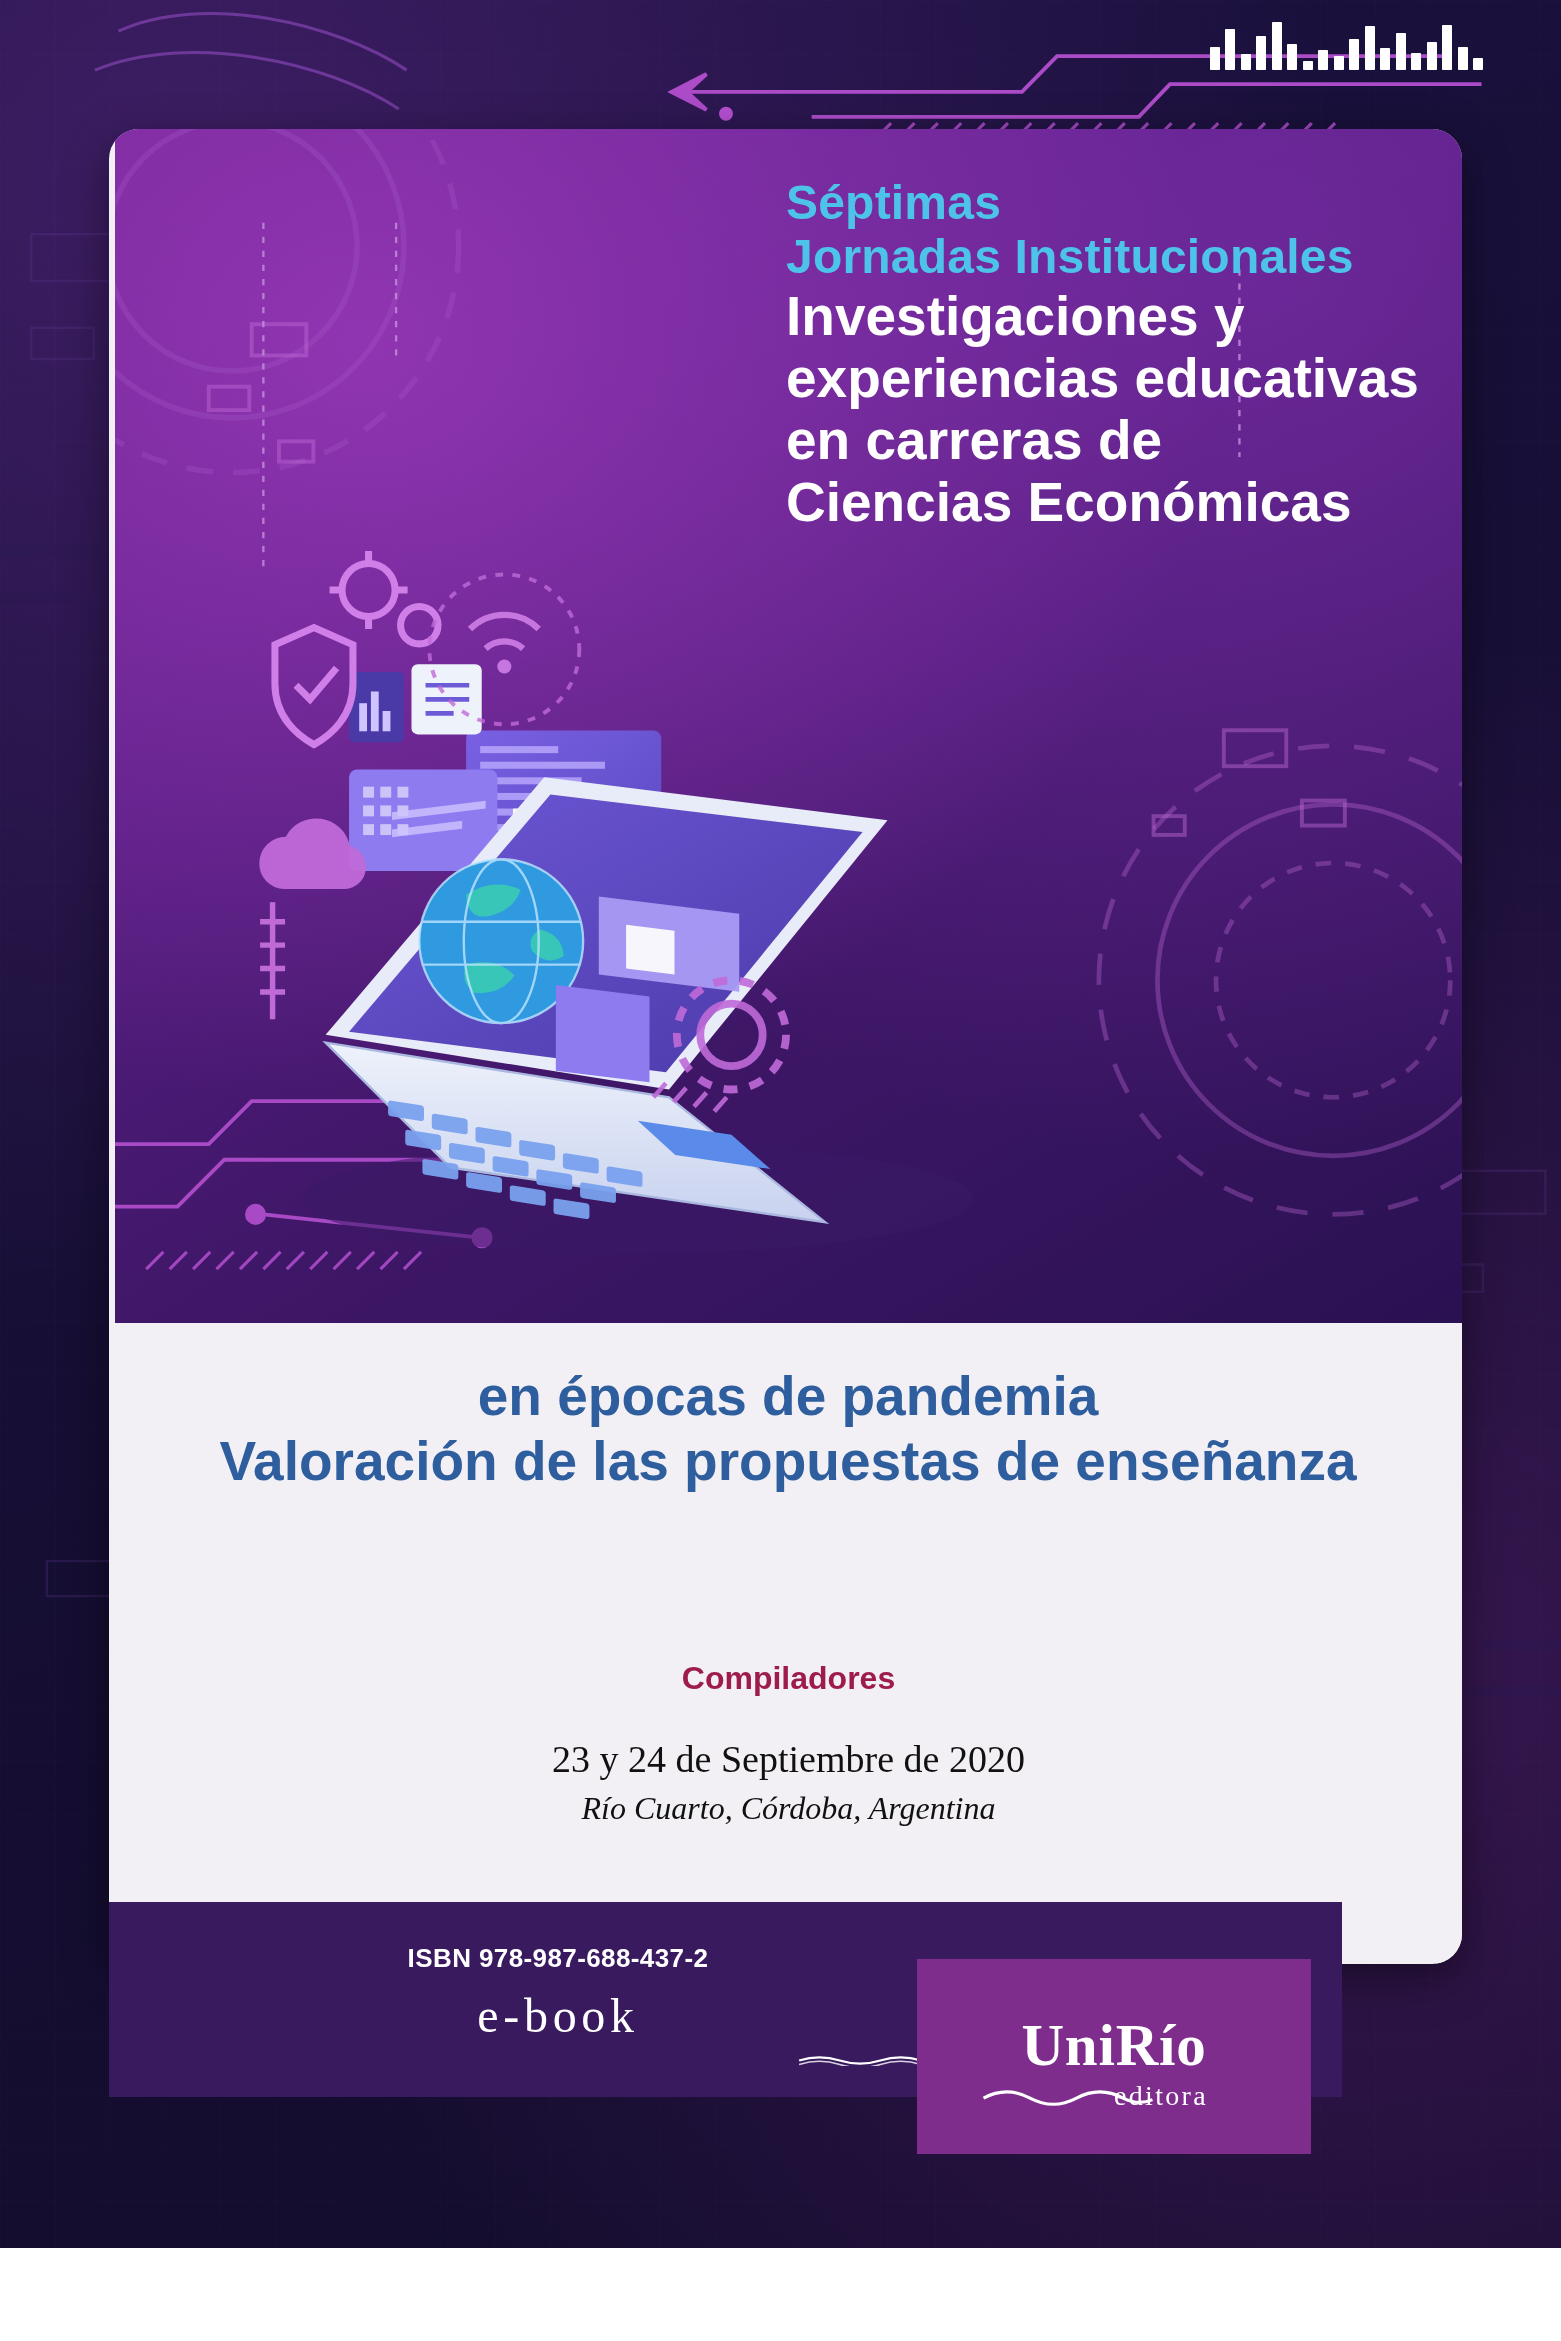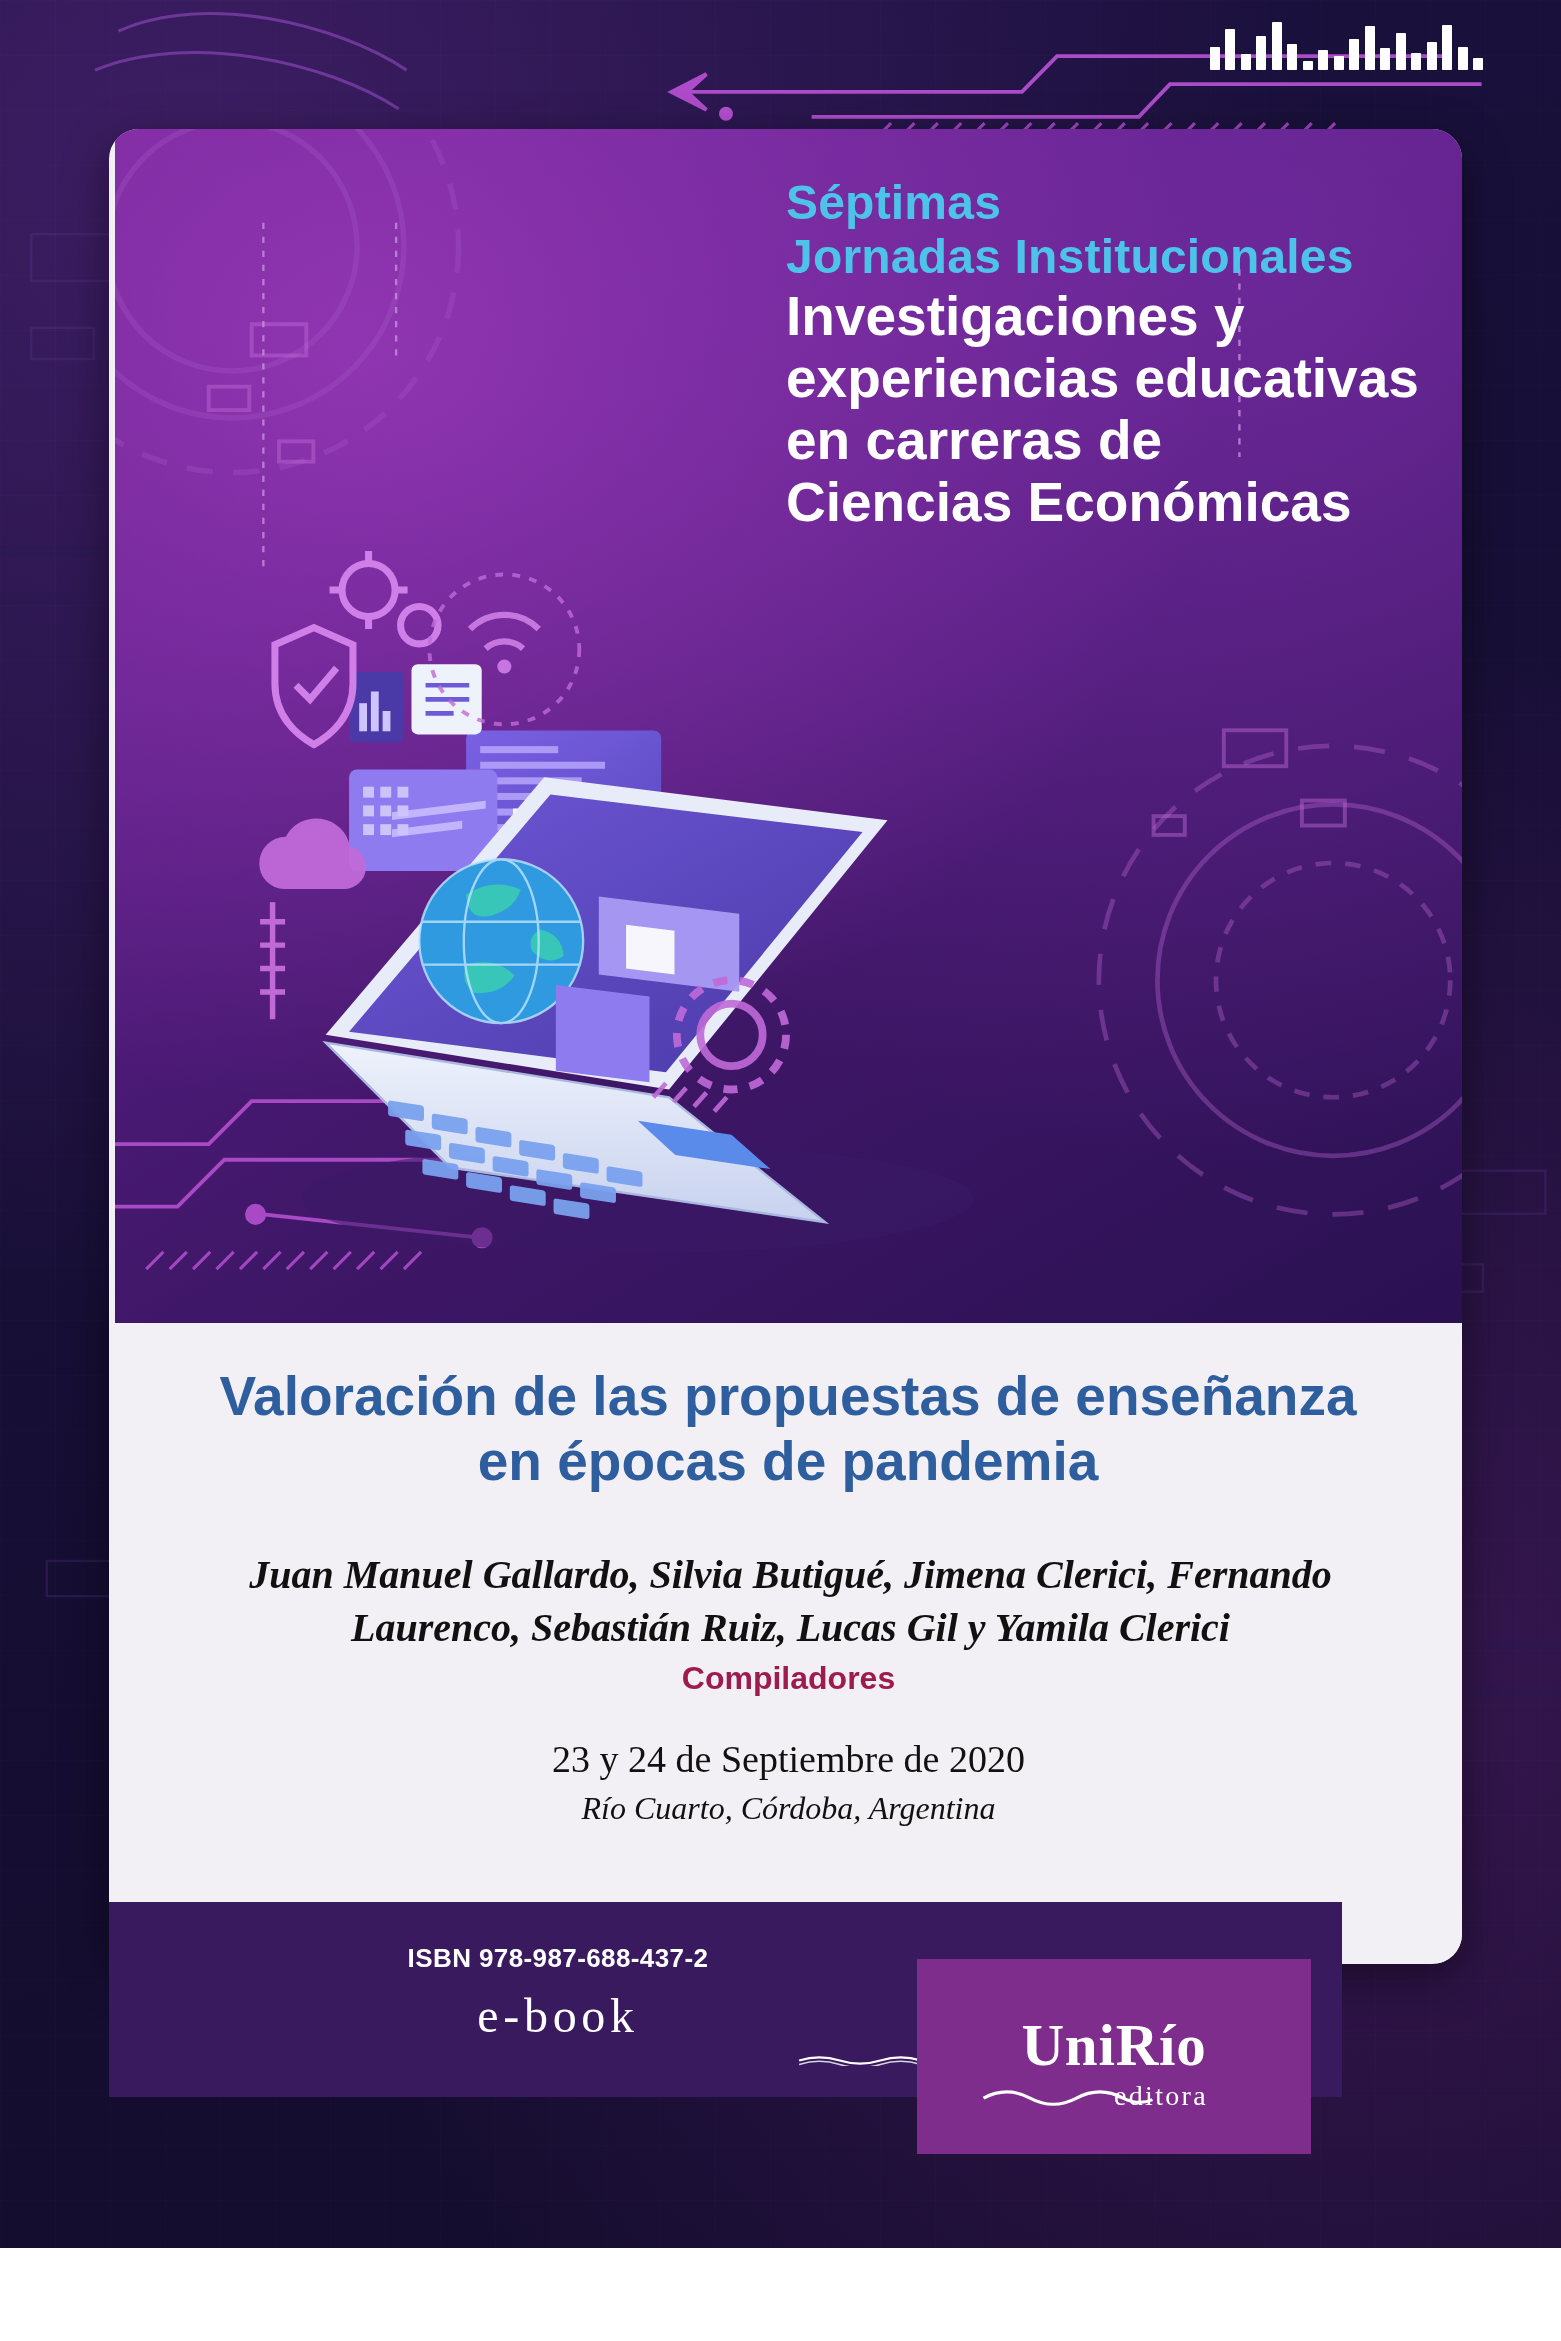--- a/index.html
+++ b/index.html
@@ -562,28 +562,24 @@
       <div class="hero-title">
         <div>Investigaciones y</div>
         <div>experiencias educativas</div>
         <div>en carreras de</div>
         <div>Ciencias Económicas</div>
       </div>
     </div>
 
     <div class="lower">
       <div class="book-title">
+        <div>en épocas de pandemia</div>
         <div>Valoración de las propuestas de enseñanza</div>
-        <div>en épocas de pandemia</div>
       </div>
 
-      <div class="authors">
-        <div>Juan Manuel Gallardo, Silvia Butigué, Jimena Clerici, Fernando</div>
-        <div>Laurenco, Sebastián Ruiz, Lucas Gil  y Yamila Clerici</div>
-      </div>
 
       <div class="role">Compiladores</div>
       <div class="date">23 y 24 de Septiembre de 2020</div>
       <div class="place">Río Cuarto, Córdoba, Argentina</div>
     </div>
   </div>
 
   <div class="footer">
     <div class="isbn">ISBN 978-987-688-437-2</div>
     <div class="ebook">e-book</div>

